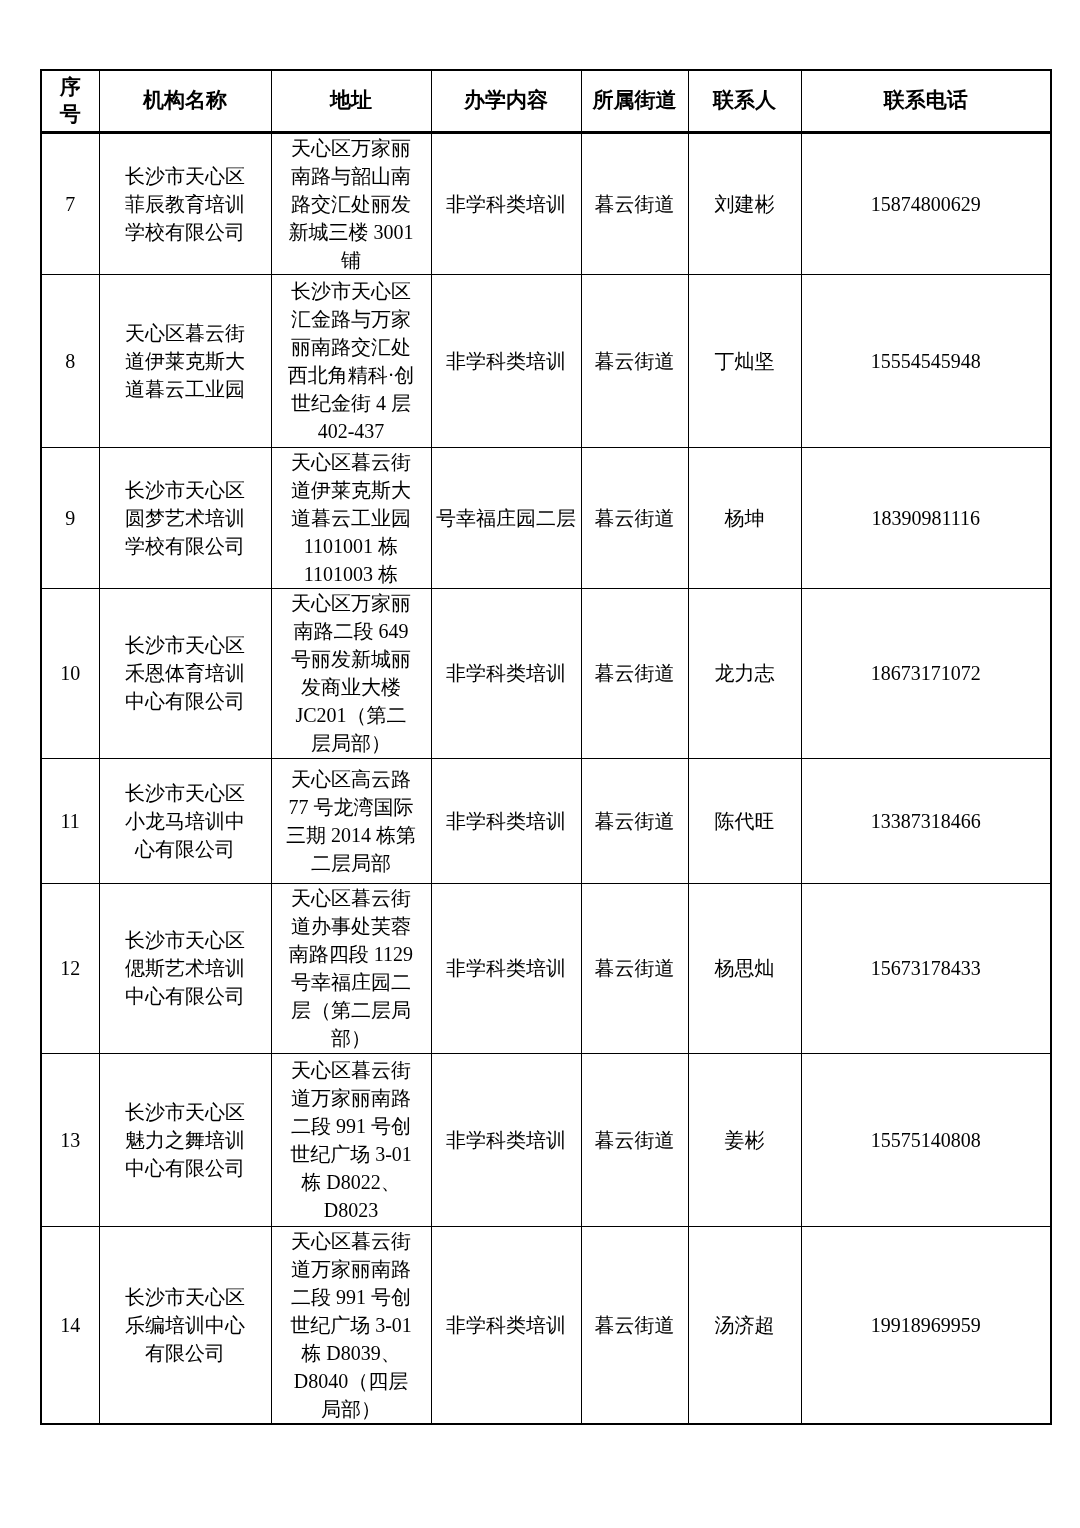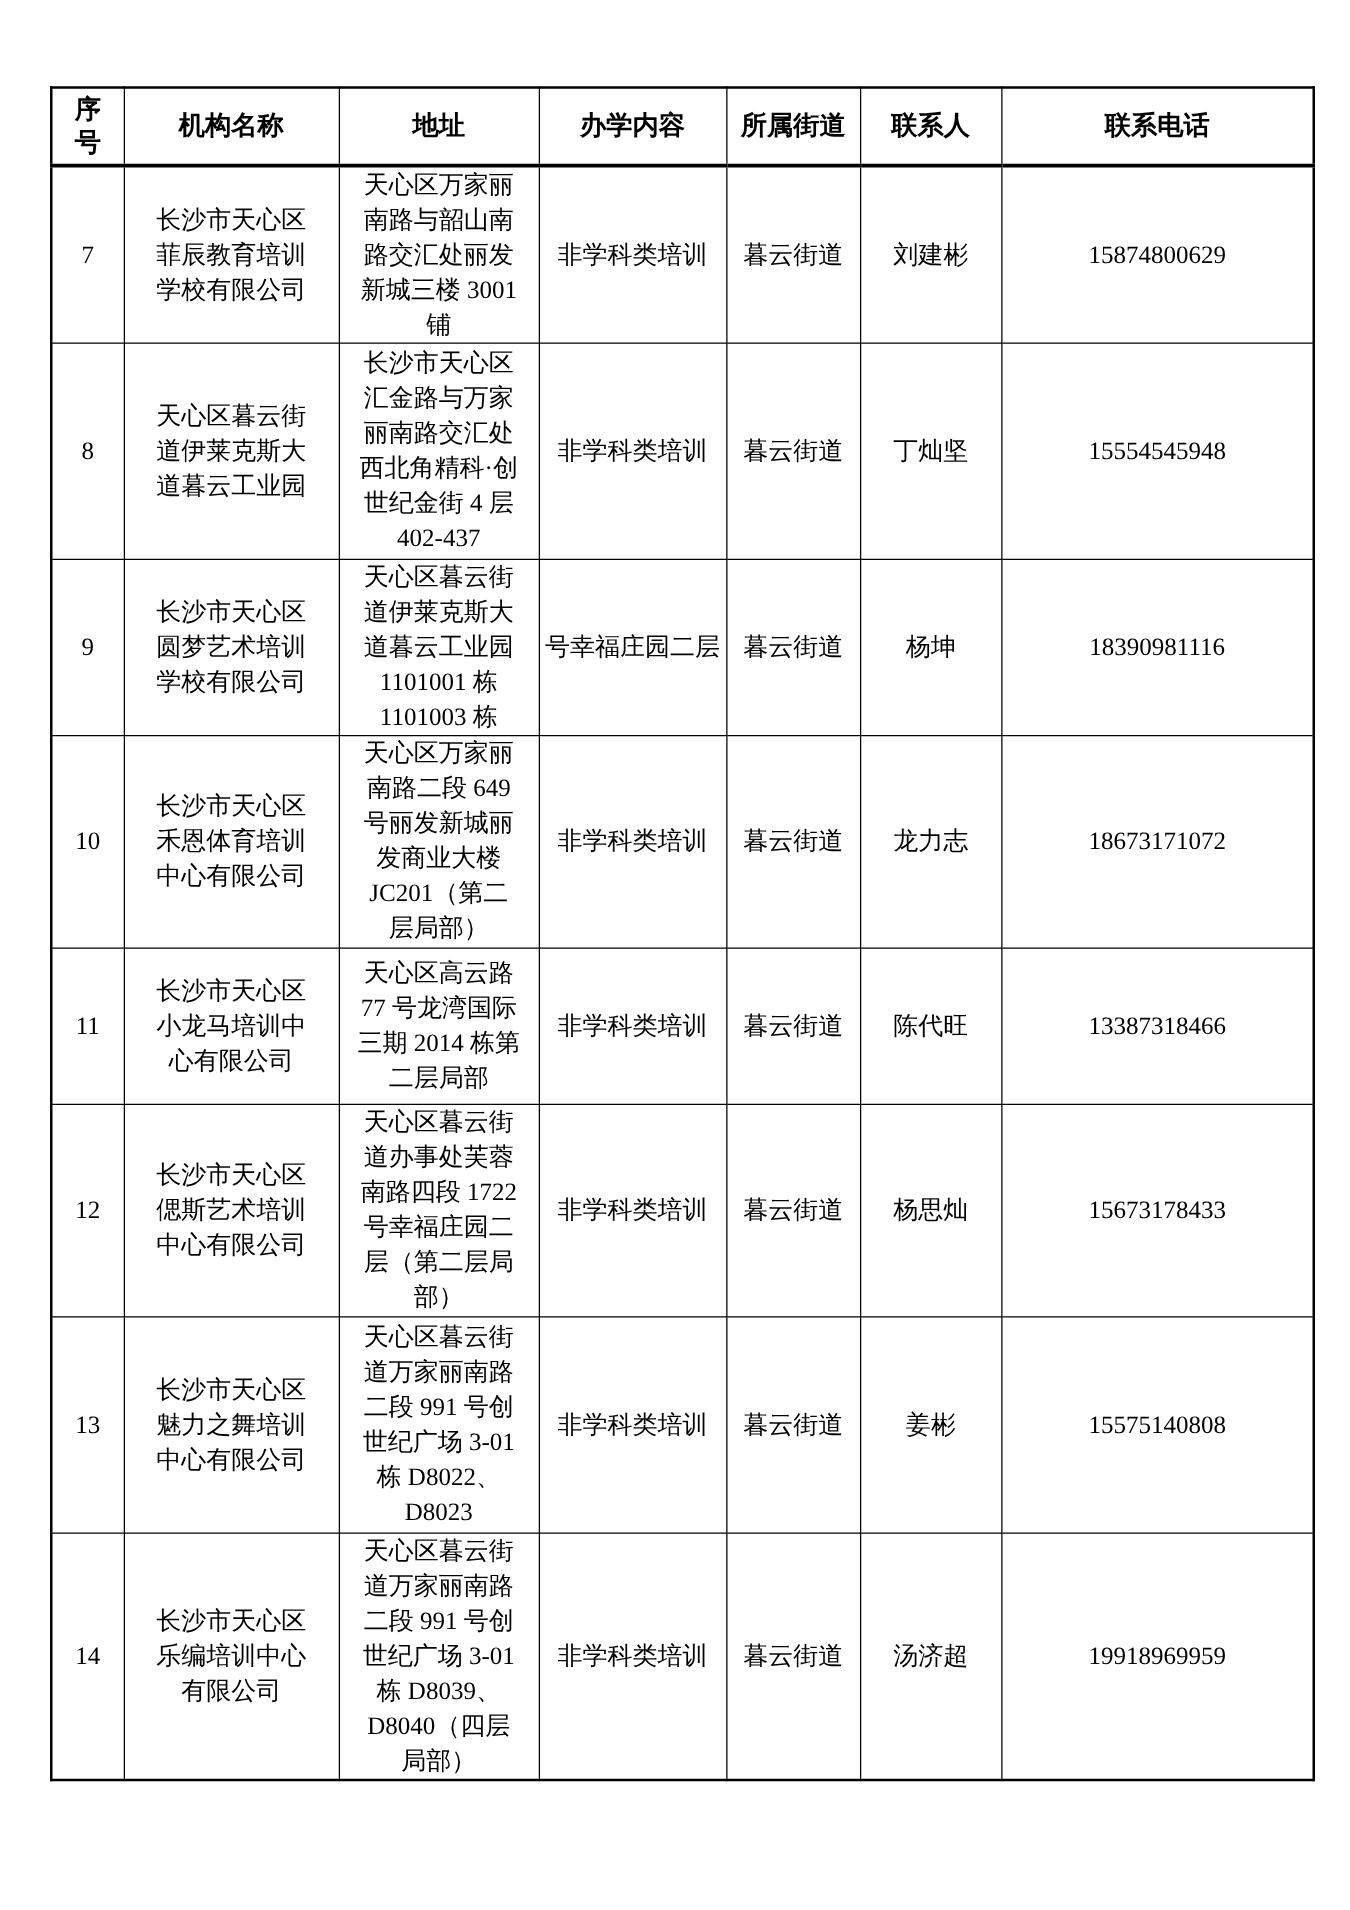--- a/index.html
+++ b/index.html
@@ -124,21 +124,21 @@
         <td class="c-name">长沙市天心区小龙马培训中心有限公司</td>
         <td class="c-addr">天心区高云路 77 号龙湾国际三期 2014 栋第二层局部</td>
         <td class="c-content">非学科类培训</td>
         <td class="c-street">暮云街道</td>
         <td class="c-person">陈代旺</td>
         <td class="c-phone">13387318466</td>
       </tr>
       <tr class="r5">
         <td class="c-no">12</td>
         <td class="c-name">长沙市天心区偲斯艺术培训中心有限公司</td>
-        <td class="c-addr">天心区暮云街道办事处芙蓉南路四段 1722 号幸福庄园二层（第二层局部）</td>
+        <td class="c-addr">天心区暮云街道办事处芙蓉南路四段 1129 号幸福庄园二层（第二层局部）</td>
         <td class="c-content">非学科类培训</td>
         <td class="c-street">暮云街道</td>
         <td class="c-person">杨思灿</td>
         <td class="c-phone">15673178433</td>
       </tr>
       <tr class="r6">
         <td class="c-no">13</td>
         <td class="c-name">长沙市天心区魅力之舞培训中心有限公司</td>
         <td class="c-addr">天心区暮云街道万家丽南路二段 991 号创世纪广场 3-01 栋 D8022、D8023</td>
         <td class="c-content">非学科类培训</td>

